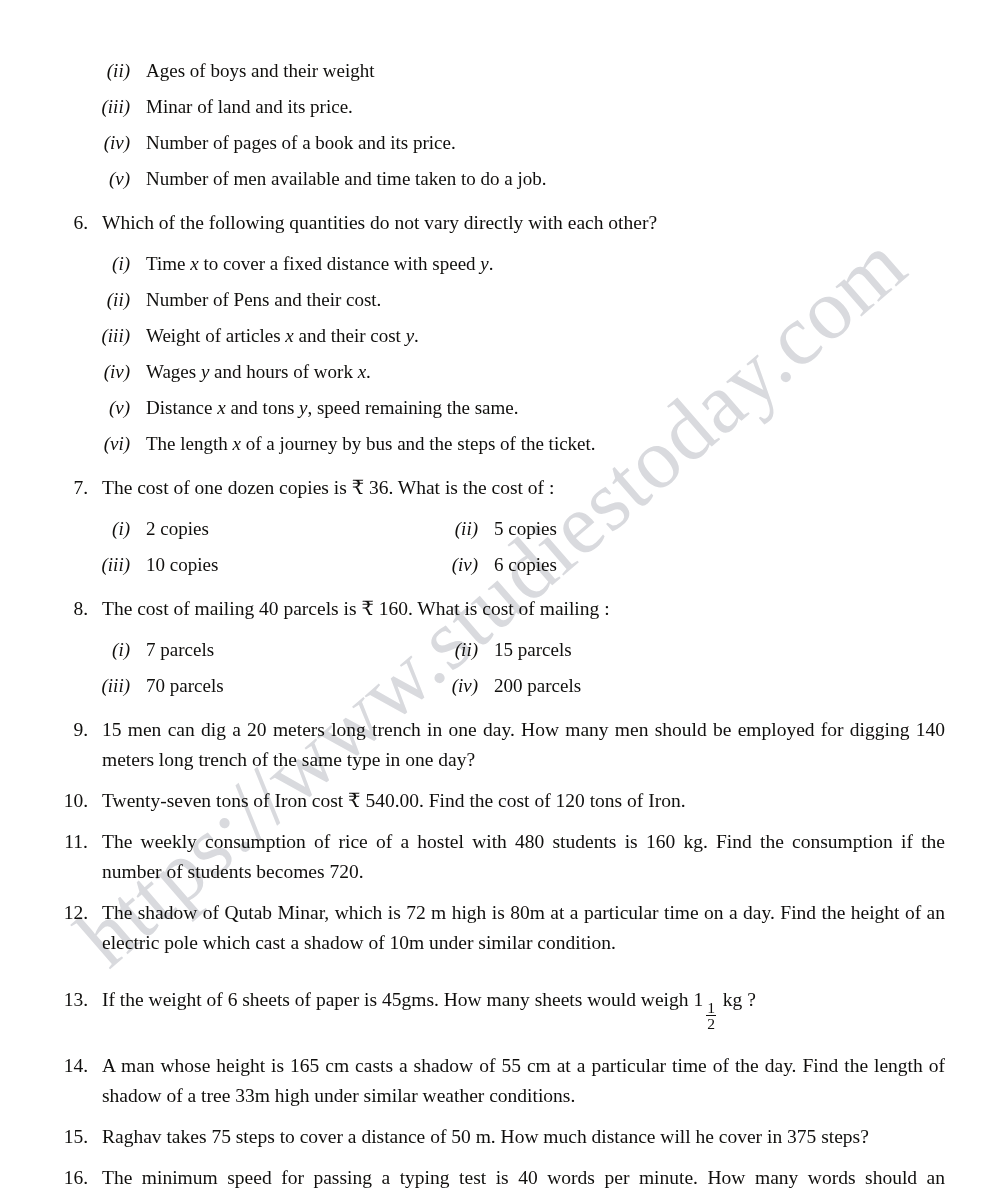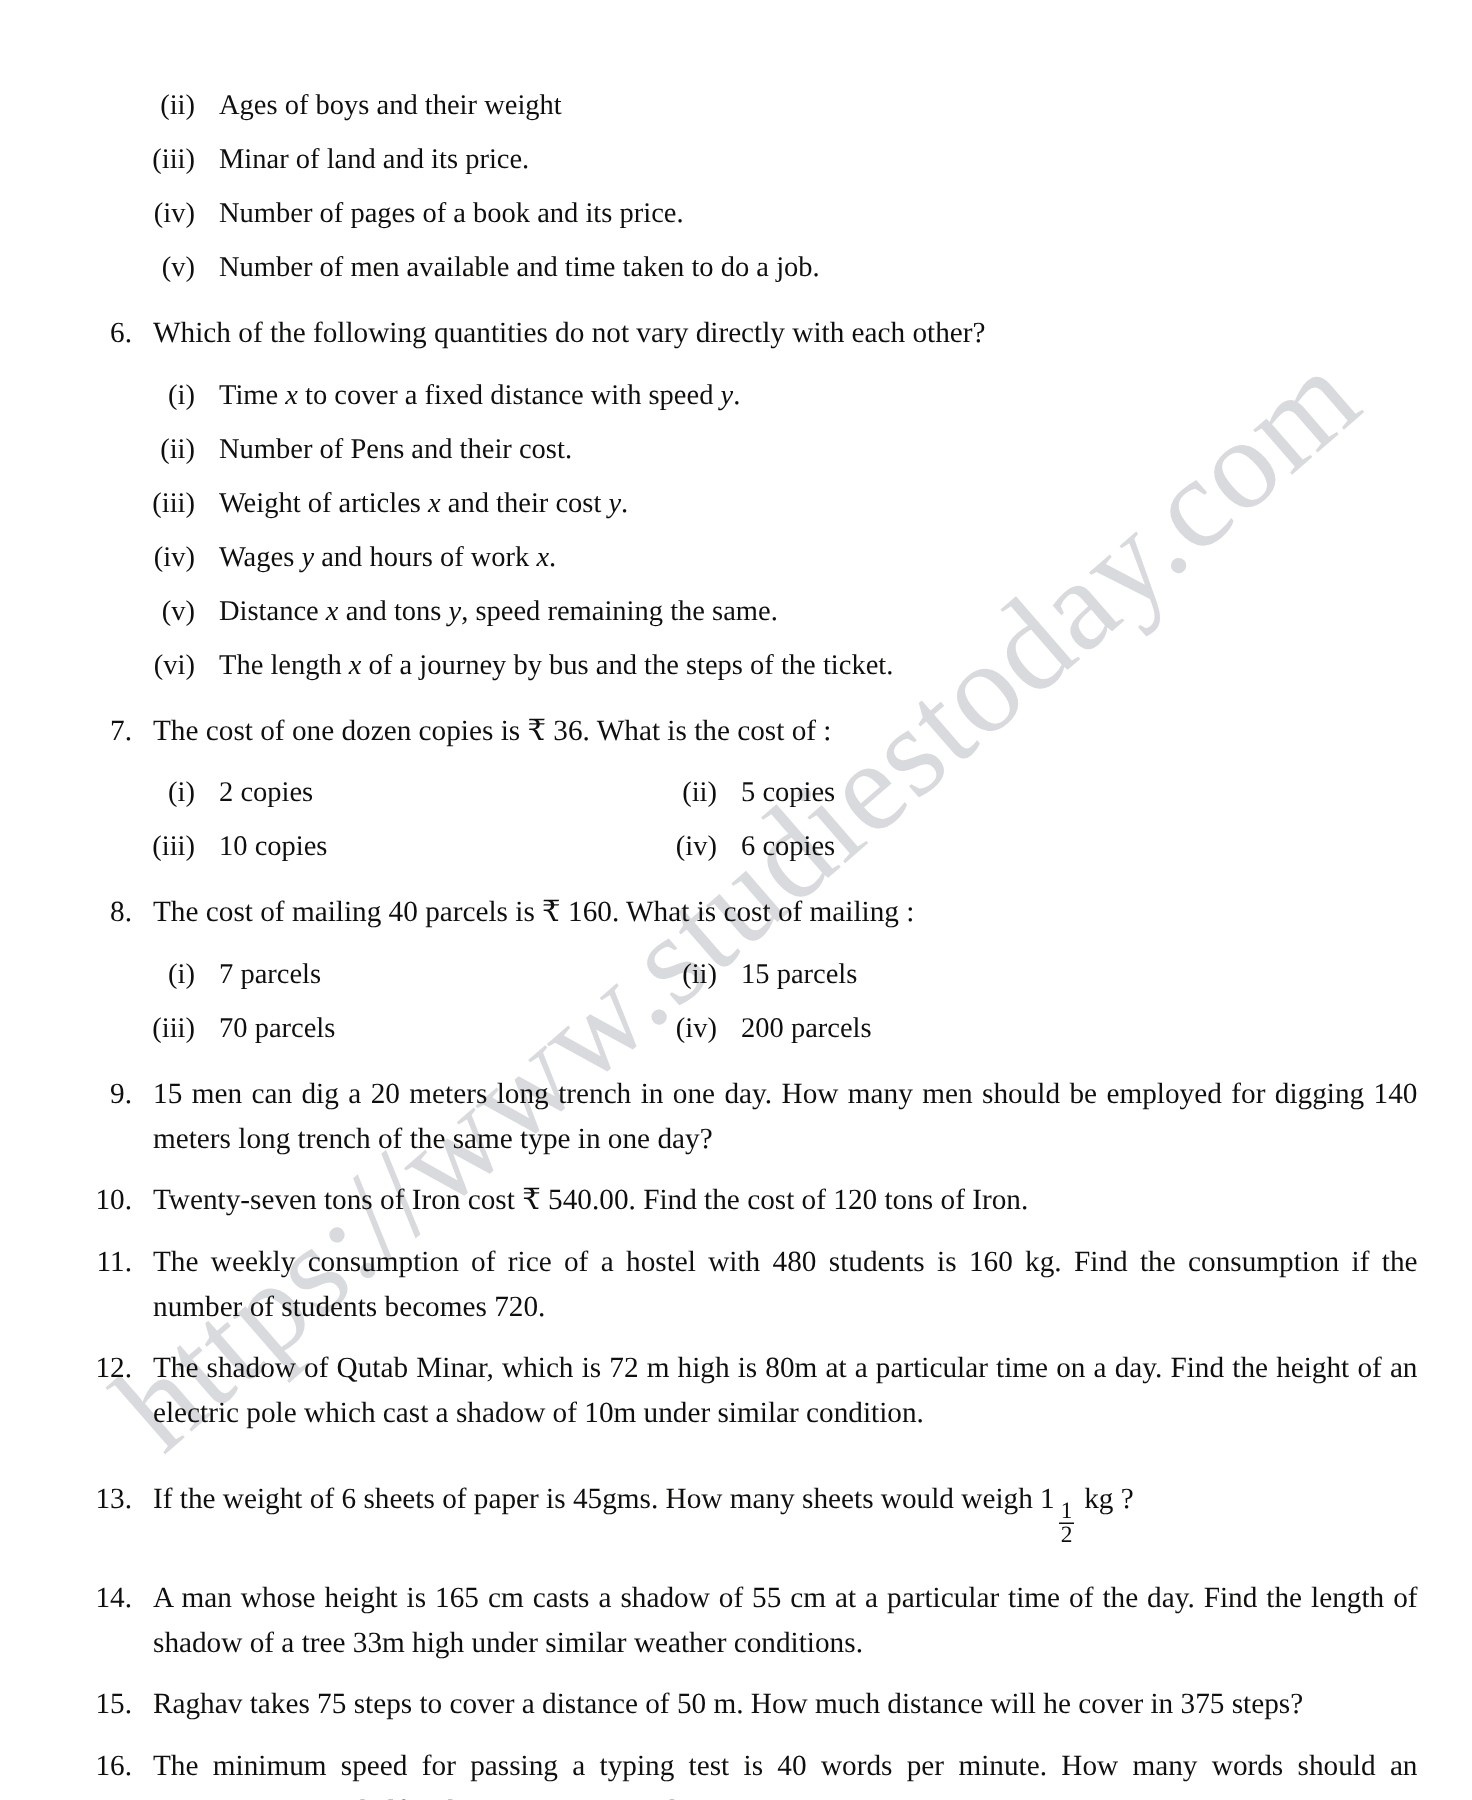--- a/index.html
+++ b/index.html
@@ -75,20 +75,21 @@
     padding-left: 28px;
   }
   .rnum {
     width: 62px;
     flex: 0 0 62px;
     text-align: right;
     padding-right: 16px;
     box-sizing: border-box;
     font-size: 19px;
     line-height: 30px;
+    font-style: italic;
     white-space: nowrap;
   }
   .rtext {
     flex: 1 1 auto;
     font-size: 19px;
     line-height: 30px;
   }
 
   
   .subrow2 {

